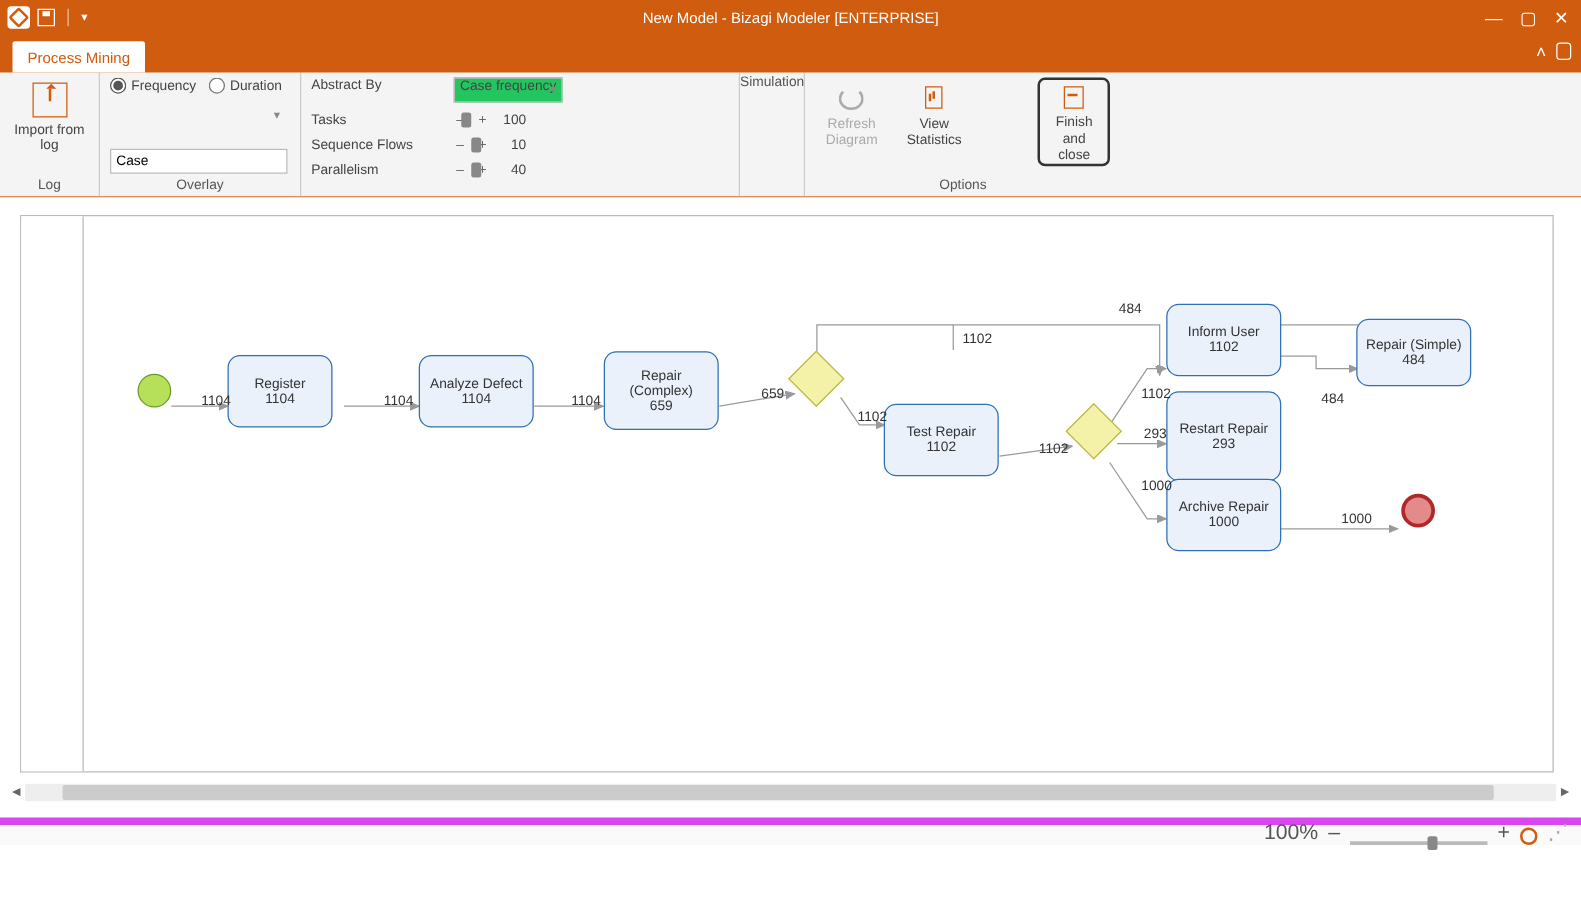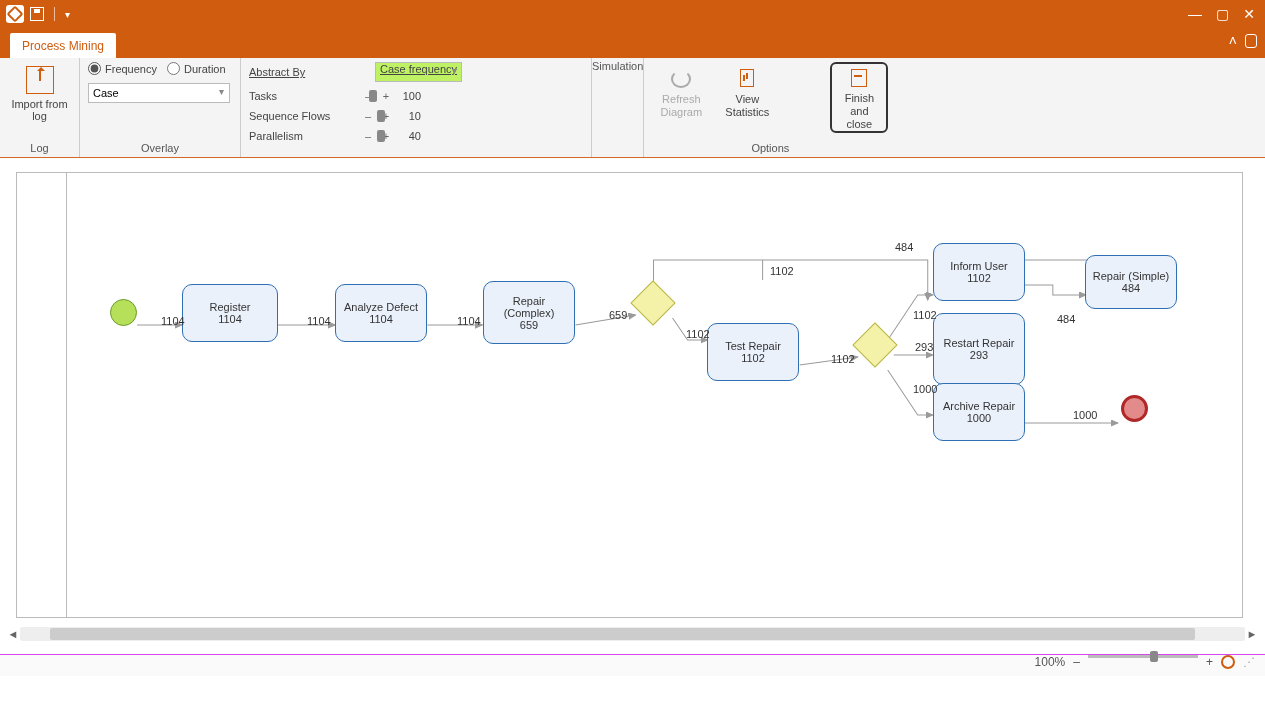--- a/index.html
+++ b/index.html
@@ -34,27 +34,27 @@
 .log-btn { width:64px; text-align:center; }
 .log-btn .icon { width:28px; height:28px; border:1px solid #cf5c0f; margin:4px auto 4px; position:relative;}
 .log-btn .icon::after{content:"";position:absolute;left:10px;top:-4px;border:4px solid transparent;border-bottom-color:#cf5c0f;}
 .log-btn .icon::before{content:"";position:absolute;left:12px;top:4px;width:2px;height:10px;background:#cf5c0f;}
 
 
 .overlay-body { flex-direction:column; gap:6px; width:160px; padding-top:6px;}
 .radios { display:flex; gap:10px; align-items:center;}
 .radios label { display:flex; align-items:center; gap:4px; font-size:11px; cursor:pointer;}
 .radios input { accent-color:#555; }
-.ov-select { width:142px; height:20px; border:1px solid #bbb; background:#fff; font-size:11px; padding:0 4px; }
+.ov-select { width:142px; height:20px; border:1px solid #bbb; background:#fff; font-size:11px; padding:0 4px;margin-top:36px; }
 
 
 .abs-body { flex-direction:column; gap:2px; width:350px; padding-top:4px;}
-.abs-row { display:flex; align-items:center; gap:16px;text-decoration:underline; }
+.abs-row { display:flex; gap:4px; }
 .abs-row .lbl { width:110px; font-size:11px;}
-.abs-select { flex:1; height:20px; border:1px solid #bbb; background:#bef264; font-size:11px; padding:0 4px; position:relative;}
+.abs-select { flex:1; height:20px; border:1px solid #bbb; background:#22c55e; font-size:11px; padding:0 4px; position:relative;}
 .abs-select::after{content:"▾"; position:absolute; right:4px; top:2px; color:#888; font-size:10px;}
 .slider-row { display:flex; align-items:center; gap:4px; }
 .slider-row .lbl { width:110px; font-size:11px;}
 .slider-row .track { flex:1; height:2px; background:#aaa; position:relative;}
 .slider-row .thumb { position:absolute; top:-5px; width:8px; height:12px; background:#888; border-radius:2px;}
 .slider-row .minus, .slider-row .plus { width:10px; text-align:center; color:#666; cursor:pointer;}
 .slider-row .val { width:26px; text-align:right; font-size:11px;}
 
 
 .sim-body { flex-direction:column; align-items:center; width:68px; padding-top:4px;}
@@ -79,21 +79,21 @@
 
 .workspace { position:absolute; top:158px; left:0; right:0; bottom:44px; background:#fff;}
 .canvas-outer { position:absolute; inset:14px 22px 58px 16px; border:1px solid #bbb; background:#fff;}
 .lane-head { position:absolute; left:0; top:0; bottom:0; width:50px; border-right:1px solid #bbb; background:#fff;}
 .hscroll { position:absolute; left:6px; right:6px; bottom:34px; height:16px; display:flex; align-items:center;}
 .hscroll .arrow { width:14px; text-align:center; color:#666; font-size:11px;}
 .hscroll .track { flex:1; height:14px; background:#eee; border-radius:2px; position:relative;}
 .hscroll .thumb { position:absolute; left:30px; right:50px; top:1px; bottom:1px; background:#ccc; border-radius:2px;}
 
 
-.statusbar { position:absolute; left:0; right:0; bottom:0; height:22px; border-top:1px solid #d946ef; background:#fafafa; display:flex; align-items:flex-start; justify-content:flex-end; gap:8px; padding:0 10px; font-size:12px; color:#555;}
+.statusbar { position:absolute; left:0; right:0; bottom:0; height:22px; border-top:6px solid #d946ef; background:#fafafa; display:flex; align-items:flex-end; justify-content:flex-end; gap:8px; padding:0 10px; font-size:17px; color:#555;}
 .zoom-track { width:110px; height:3px; background:#bbb; position:relative;}
 .zoom-thumb { position:absolute; top:-4px; left:62px; width:8px;height:11px;background:#888;border-radius:2px;}
 .fit-ico { width:14px;height:14px;border:2px solid #cf5c0f;border-radius:50%;}
 
 
 .task { position:absolute; background:#eaf1fb; border:1px solid #2f6fb3; border-radius:10px; font-size:11px; color:#333; display:flex; flex-direction:column; align-items:center; justify-content:center; text-align:center; padding:4px 6px;}
 .start-ev { position:absolute; width:27px;height:27px;border:1px solid #6a9a2a; background:#b7e05a; border-radius:50%;}
 .end-ev { position:absolute; width:27px;height:27px;border:3px solid #b02828; background:#e38a8a; border-radius:50%;}
 .gateway { position:absolute; width:32px;height:32px; background:#f4f1a8; border:1px solid #b9b646; transform:rotate(45deg);}
 .flow-lbl { position:absolute; font-size:11px; color:#333; background:transparent;}
@@ -104,20 +104,21 @@
 </head>
 <body>
 
 <div class="titlebar">
   <div class="left">
     <span class="logo"></span>
     <span class="save-ico"></span>
     <span class="divider"></span>
     <span class="dd">▾</span>
   </div>
+  <div class="center">New Model - Bizagi Modeler [ENTERPRISE]</div>
   <div class="right">
     <span>―</span>
     <span>▢</span>
     <span>✕</span>
   </div>
 </div>
 
 <div class="tabstrip">
   <div class="tab">Process Mining</div>
   <div class="help">
@@ -243,21 +244,21 @@
       <path d="M870,155 L900,110 L915,110" marker-end="url(#ah)"></path>
       <path d="M876,170 L915,170" marker-end="url(#ah)"></path>
       <path d="M870,185 L900,230 L915,230" marker-end="url(#ah)"></path>
       <path d="M1006,100 L1035,100 L1035,110 L1068,110" marker-end="url(#ah)"></path>
       <path d="M1006,238 L1100,238" marker-end="url(#ah)"></path>
       <path d="M960,75 L1110,75 L1110,95"></path>
     </svg>
 
     <div class="start-ev" style="left:93px;top:126px"></div>
 
-    <div class="task" style="left:165px;top:111px;width:96px;height:58px">
+    <div class="task" style="left:165px;top:111px;width:84px;height:58px">
       <span>Register</span>
       <span>1104</span>
     </div>
 
     <div class="task" style="left:318px;top:111px;width:92px;height:58px">
       <span>Analyze Defect</span>
       <span>1104</span>
     </div>
 
     <div class="task" style="left:466px;top:108px;width:92px;height:63px">

